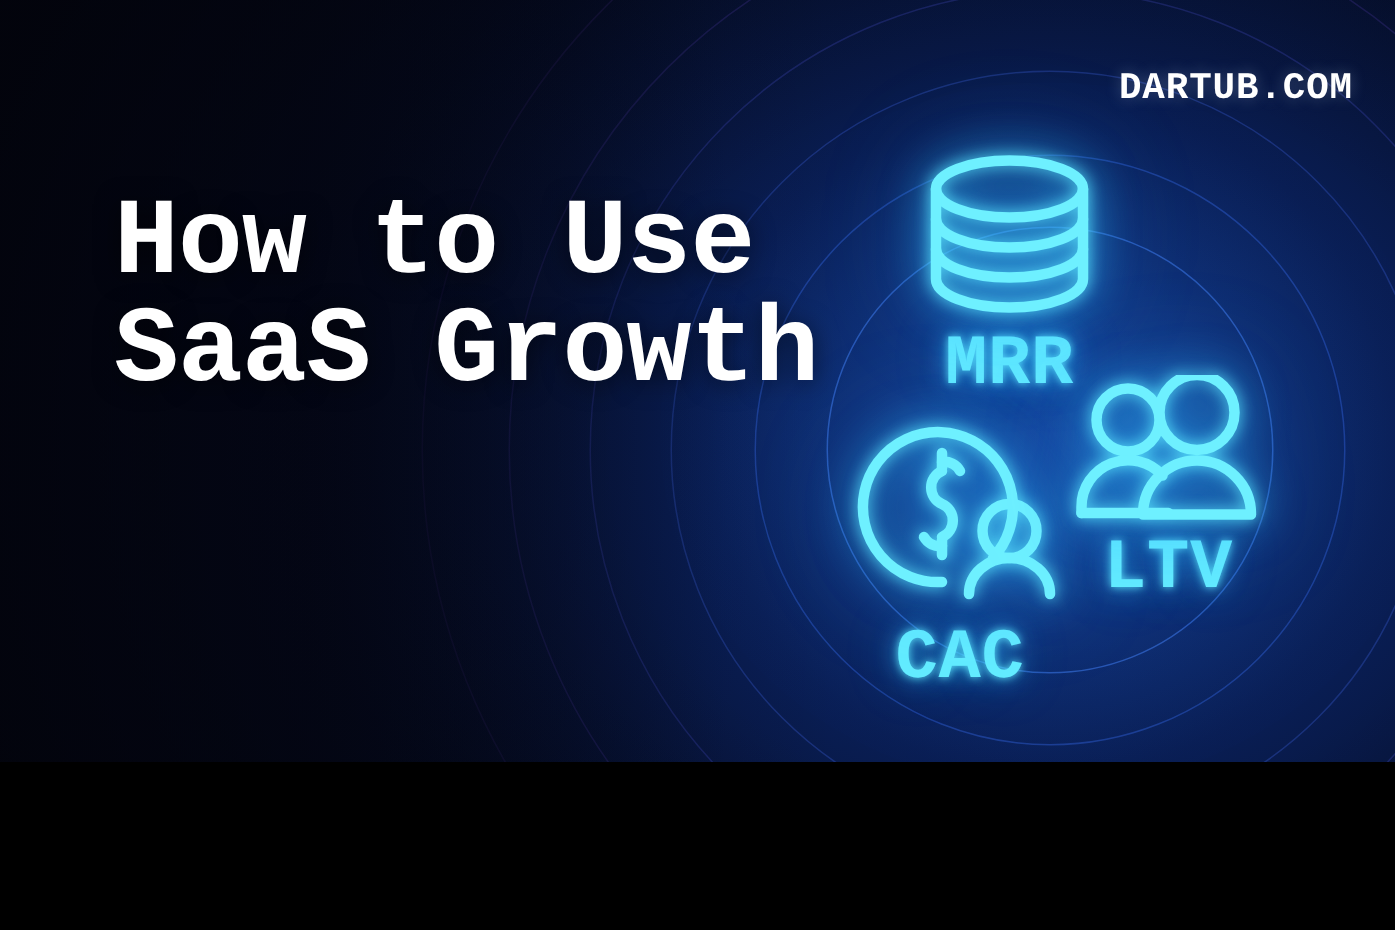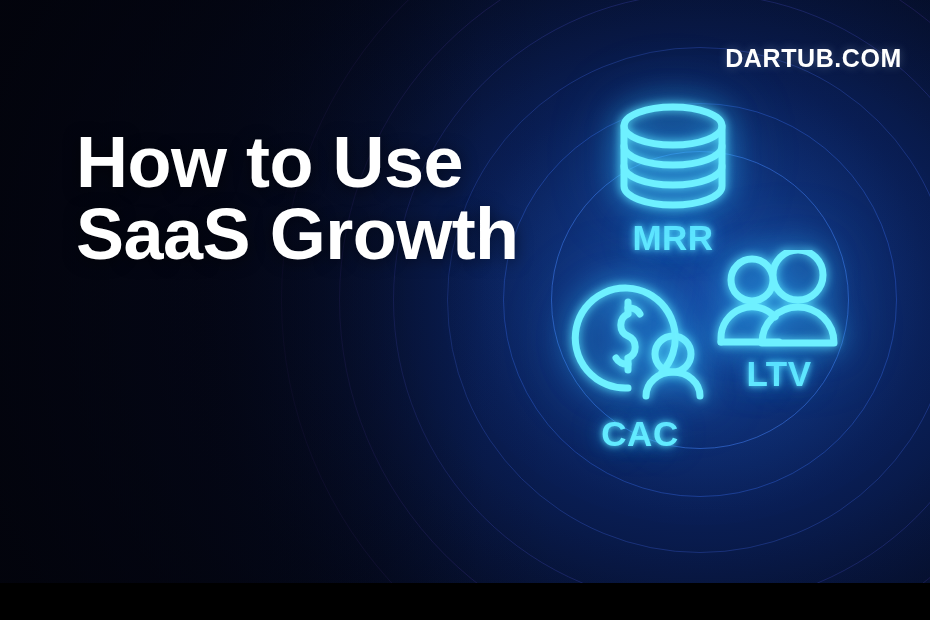--- a/index.html
+++ b/index.html
@@ -3,23 +3,23 @@
 <meta charset="utf-8">
 <style>
   html, body {
     margin: 0;
     padding: 0;
     background: #000;
   }
   #banner {
     position: relative;
     width: 930px;
-    height: 583px;
+    height: 508px;
     overflow: hidden;
-    font-family: Liberation Sans, sans-serif;
+    font-family: Liberation Mono, monospace;
     background:
       radial-gradient(ellipse 620px 520px at 700px 300px,
         #10367f 0%,
         #0d2a6b 22%,
         #091d52 42%,
         #07143a 62%,
         #050c24 82%,
         #040818 100%),
       linear-gradient(110deg, #05071a 0%, #060b22 35%, #07123a 70%, #0a1c4e 100%);
   }
@@ -108,21 +108,21 @@
   .metric-icon ellipse,
   .metric-icon circle,
   .metric-icon line {
     stroke: #6ef0ff;
     fill: none;
     stroke-width: 7;
     stroke-linecap: round;
     stroke-linejoin: round;
   }
   .metric-label {
-    font-size: 35px;
+    font-size: 47px;
     font-weight: bold;
     color: #63ecff;
     letter-spacing: 0.5px;
     line-height: 1;
     text-shadow:
       0 0 6px rgba(95,235,255,0.95),
       0 0 16px rgba(50,190,255,0.75),
       0 0 34px rgba(25,150,255,0.45);
   }
 

